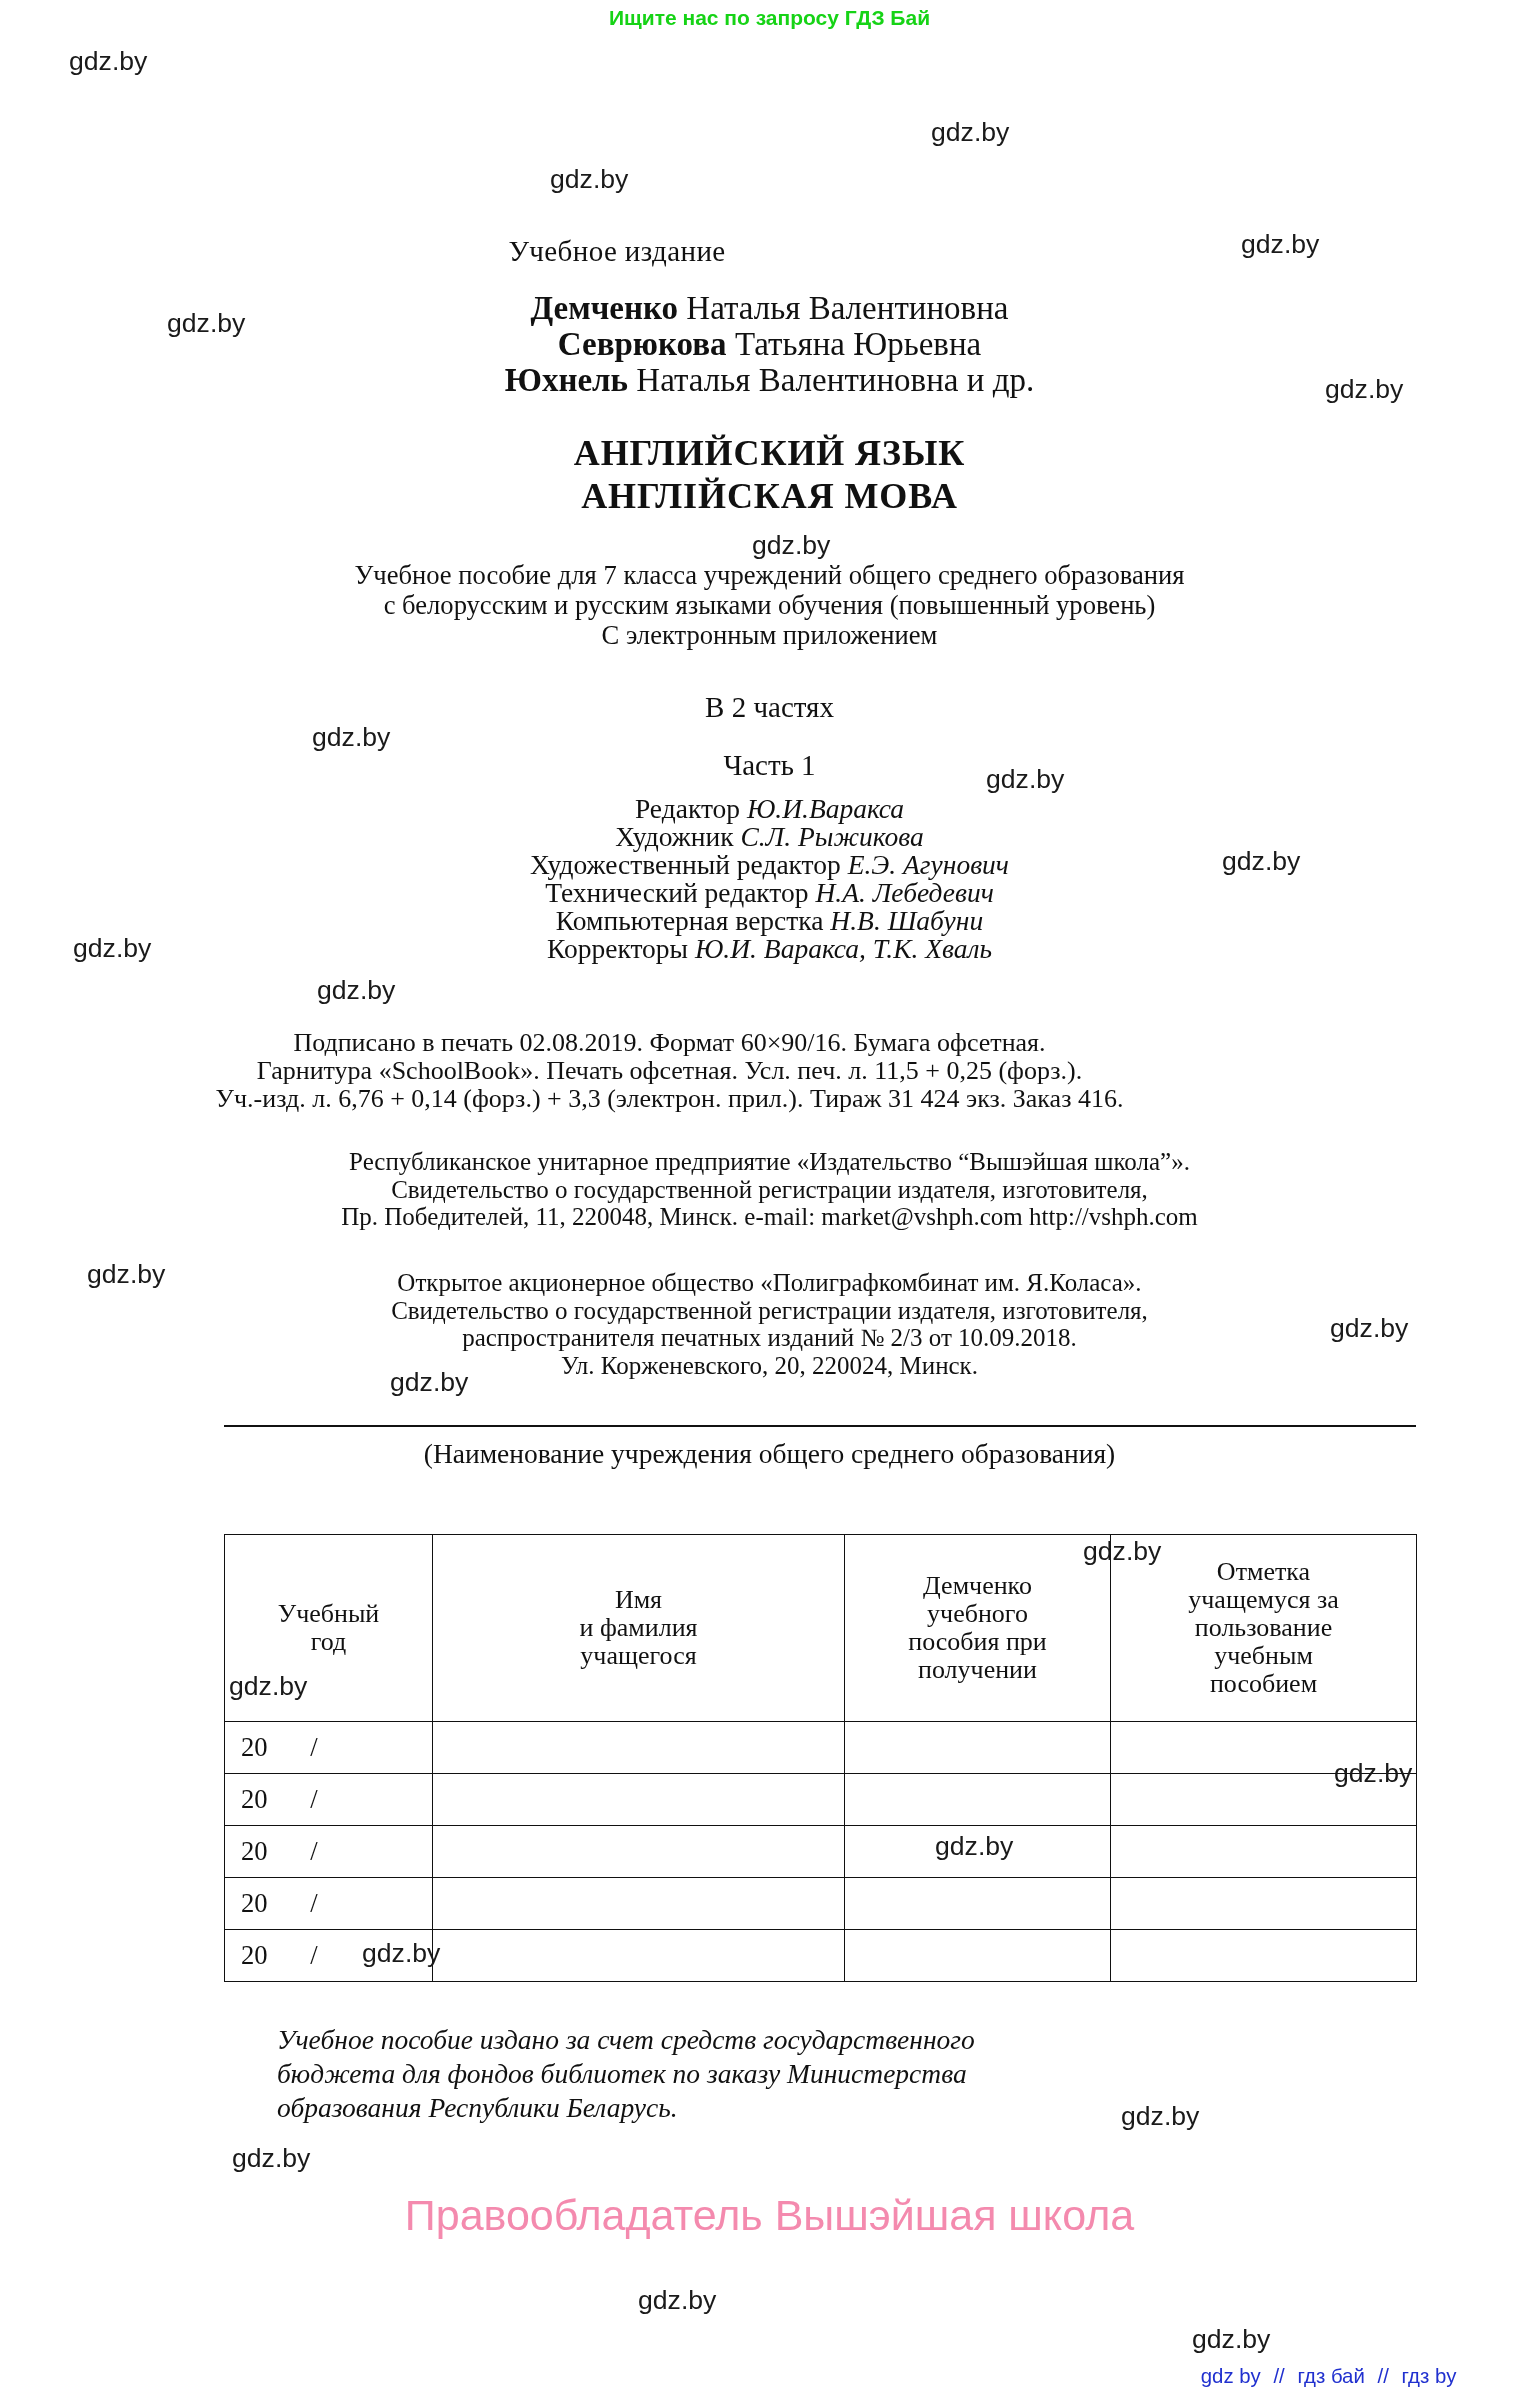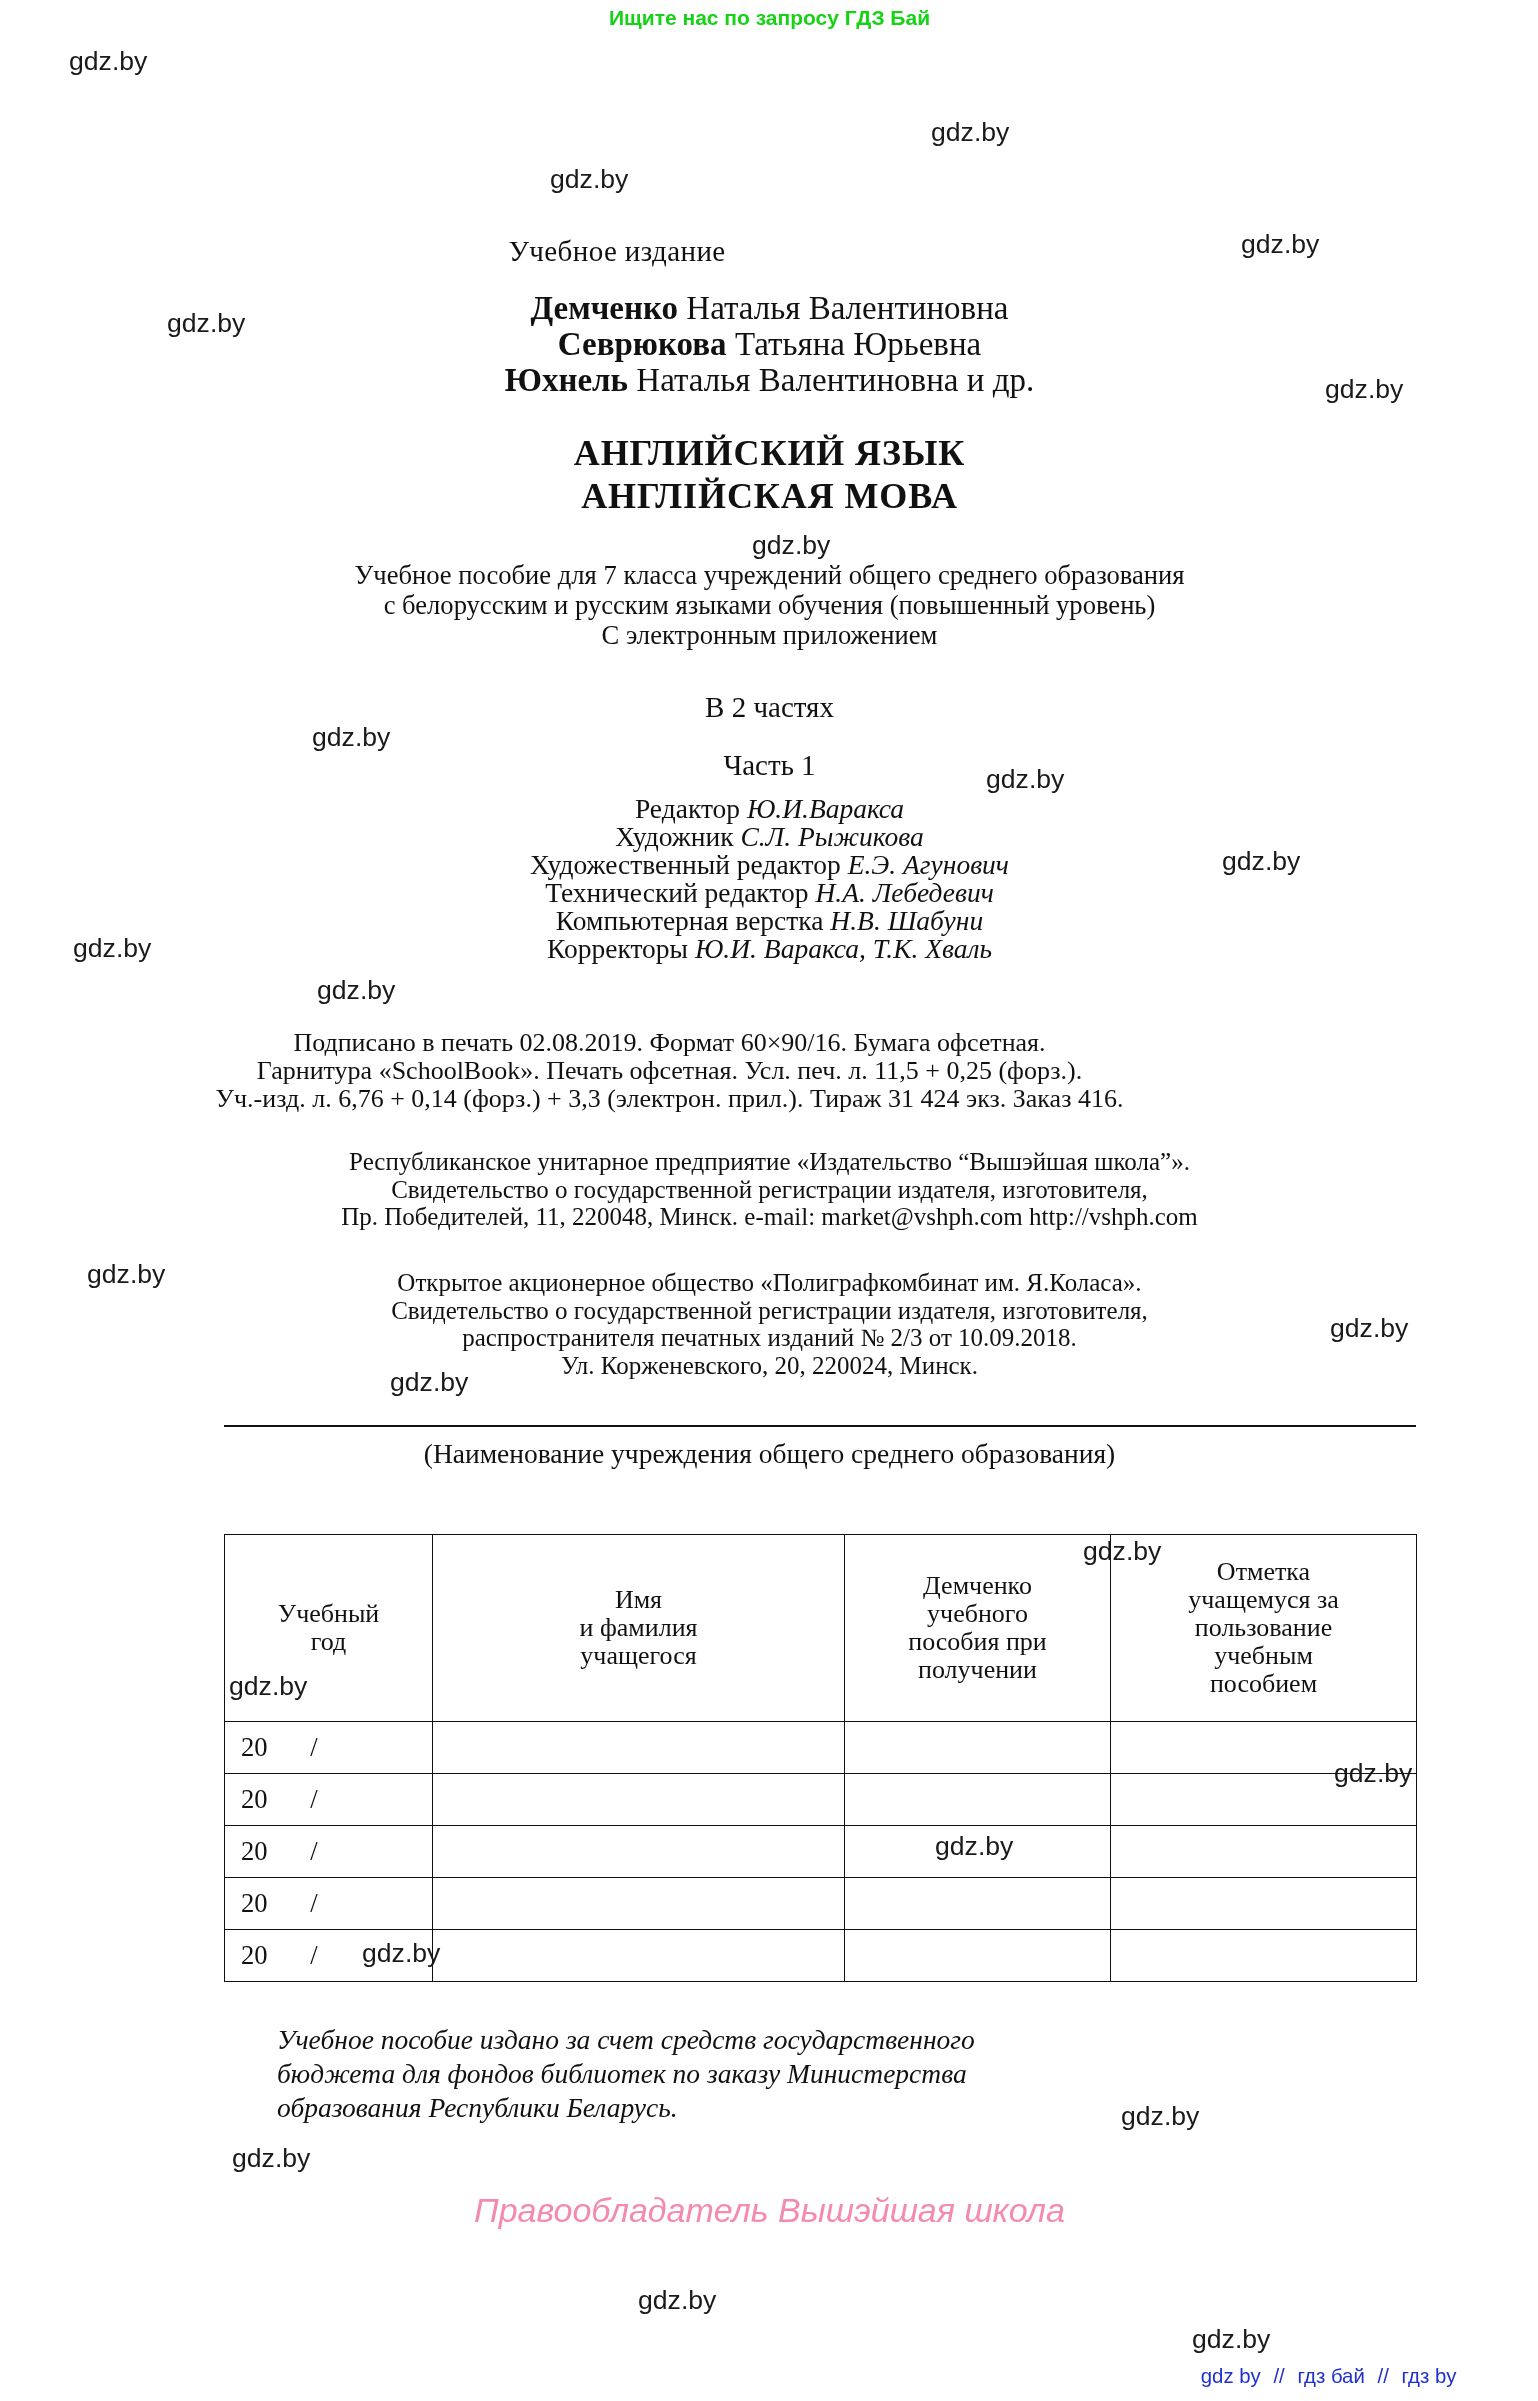--- a/index.html
+++ b/index.html
@@ -122,24 +122,23 @@
   .budget {
     position:absolute; top:2023px; left:224px; width:1192px;
     font-size:27.5px; font-style:italic; line-height:34px;
     text-align:justify; text-indent:53px;
   }
   .budget > span { display:block; }
 
   .copyright-pink {
     position:absolute; top:2191px; left:0; width:1539px; text-align:center;
     font-family:"Liberation Sans", sans-serif;
-    font-size:34px;
+    font-size:43px;
     color:#f48aae;
     z-index:6;
-    font-style:italic;
   }
 
   .footer-links {
     position:absolute; top:2365px; left:0; width:1460px; text-align:right;
     font-family:"Liberation Sans", sans-serif;
     font-size:20.4px;
     color:#2030cf;
     z-index:6;
   }
   .footer-links span { margin:0 3.5px; }

